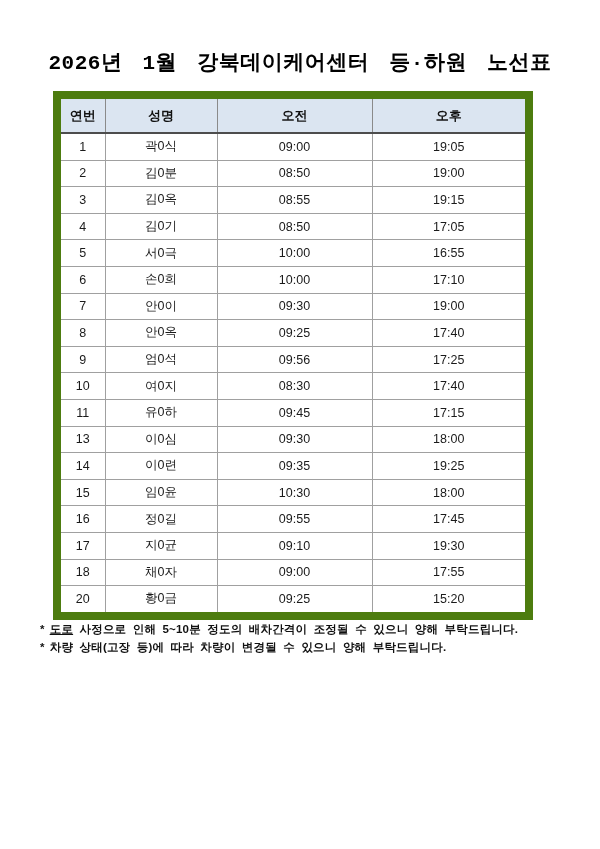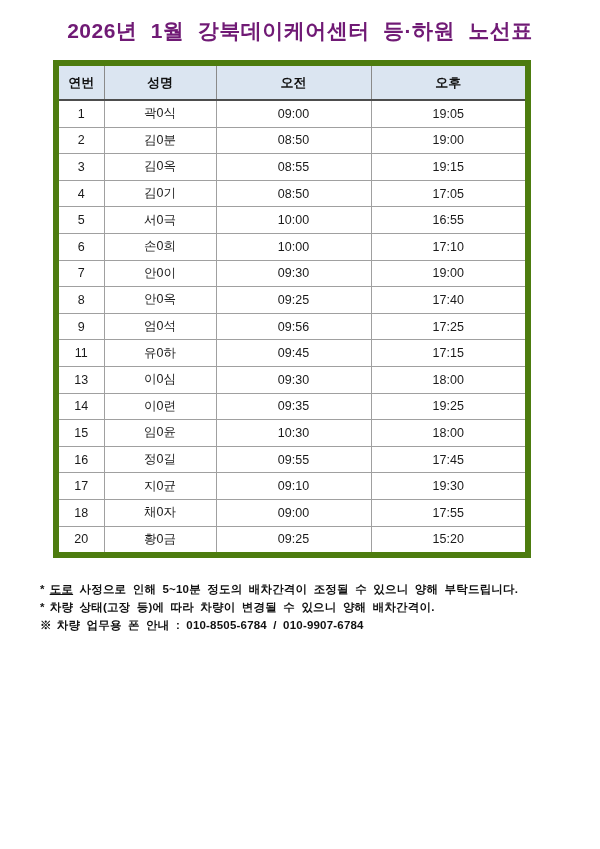--- a/index.html
+++ b/index.html
@@ -16,34 +16,35 @@
   }
   .page {
     position: relative;
     width: 600px;
     height: 849px;
     background: #ffffff;
     overflow: hidden;
   }
   .doc-title {
     margin: 0;
-    padding-top: 17px;
+    padding-top: 48px;
     text-align: center;
     font-size: 21px;
     font-weight: 700;
     letter-spacing: 0.5px;
     word-spacing: 7px;
-    color: #701a75;
+    color: #000000;
+    font-family: Liberation Mono, monospace;
   }
   table.schedule {
     border-collapse: collapse;
     table-layout: fixed;
     margin: 15px 0 0 53px;
     width: 472px;
-    border: 6px solid #4d7c0f;
+    border: 8px solid #4d7c0f;
   }
   table.schedule col.c-seq  { width: 48px; }
   table.schedule col.c-name { width: 112px; }
   table.schedule col.c-am   { width: 155px; }
   table.schedule col.c-pm   { width: 157px; }
   table.schedule th {
     background: #dbe5f1;
     height: 33px;
     font-size: 13px;
     font-weight: 700;
@@ -58,21 +59,21 @@
     height: 25.6px;
     font-size: 12.5px;
     font-weight: 400;
     text-align: center;
     vertical-align: middle;
     border: 1px solid #a0a0a0;
     color: #1a1a1a;
     padding: 0;
   }
   .notes {
-    margin: 22px 0 0 40px;
+    margin: 0 0 0 40px;
     width: 520px;
   }
   .note {
     font-size: 11.5px;
     font-weight: 700;
     line-height: 18px;
     letter-spacing: 0.2px;
     word-spacing: 3px;
     color: #111111;
     white-space: nowrap;
@@ -155,20 +156,26 @@
           <td>09:25</td>
           <td>17:40</td>
         </tr>
         <tr>
           <td>9</td>
           <td>엄0석</td>
           <td>09:56</td>
           <td>17:25</td>
         </tr>
         <tr>
+          <td>10</td>
+          <td>여0지</td>
+          <td>08:30</td>
+          <td>17:40</td>
+        </tr>
+        <tr>
           <td>11</td>
           <td>유0하</td>
           <td>09:45</td>
           <td>17:15</td>
         </tr>
         <tr>
           <td>13</td>
           <td>이0심</td>
           <td>09:30</td>
           <td>18:00</td>
@@ -207,17 +214,16 @@
           <td>20</td>
           <td>황0금</td>
           <td>09:25</td>
           <td>15:20</td>
         </tr>
       </tbody>
   </table>
 
   <div class="notes">
       <div class="note"><span class="marker">*</span><span class="emph">도로</span><span> 사정으로 인해 5~10분 정도의 배차간격이 조정될 수 있으니 양해 부탁드립니다.</span></div>
-      <div class="note"><span class="marker">*</span><span>차량 상태(고장 등)에 따라 차량이 변경될 수 있으니 양해 배차간격이.</span></div>
-      <div class="note"><span class="marker">※</span><span>차량 업무용 폰 안내 : 010-8505-6784 / 010-9907-6784</span></div>
+      <div class="note"><span class="marker">*</span><span>차량 상태(고장 등)에 따라 차량이 변경될 수 있으니 양해 부탁드립니다.</span></div>
     </div>
 
 </div>
 
 </body></html>

